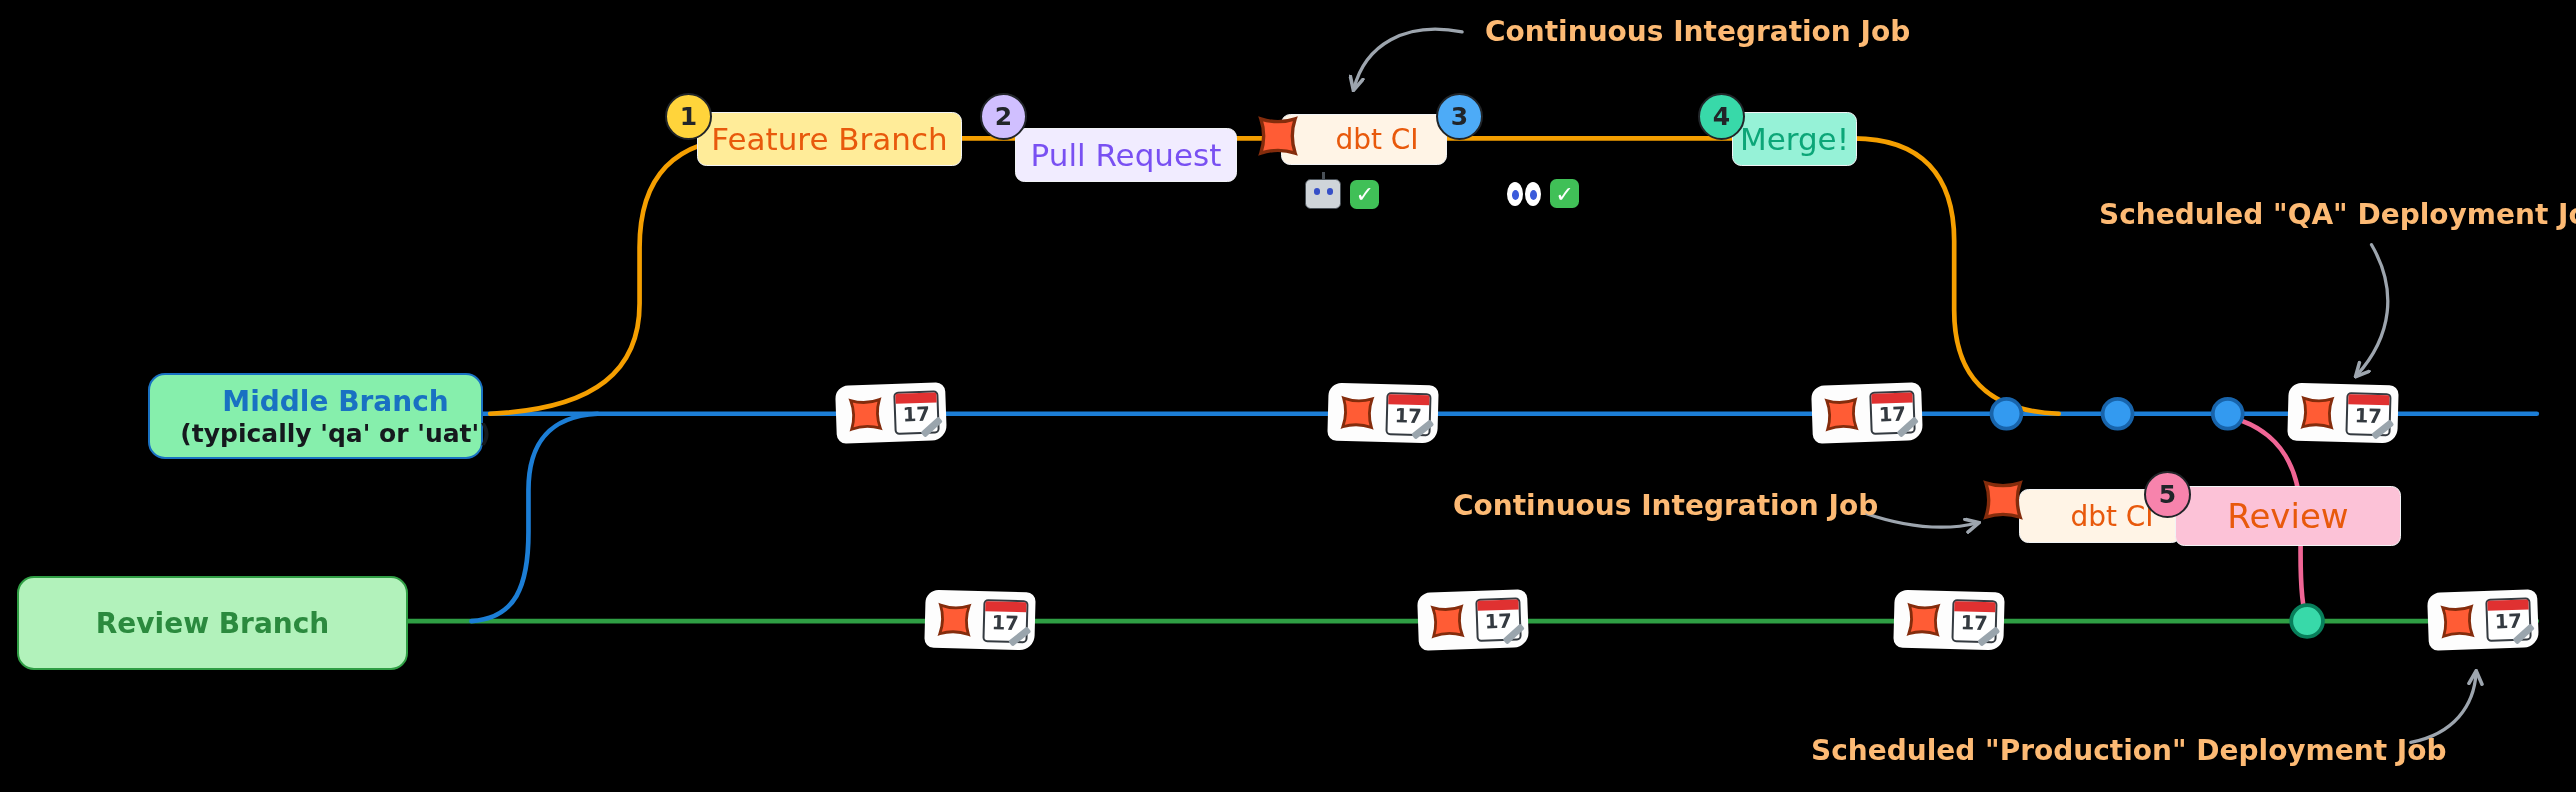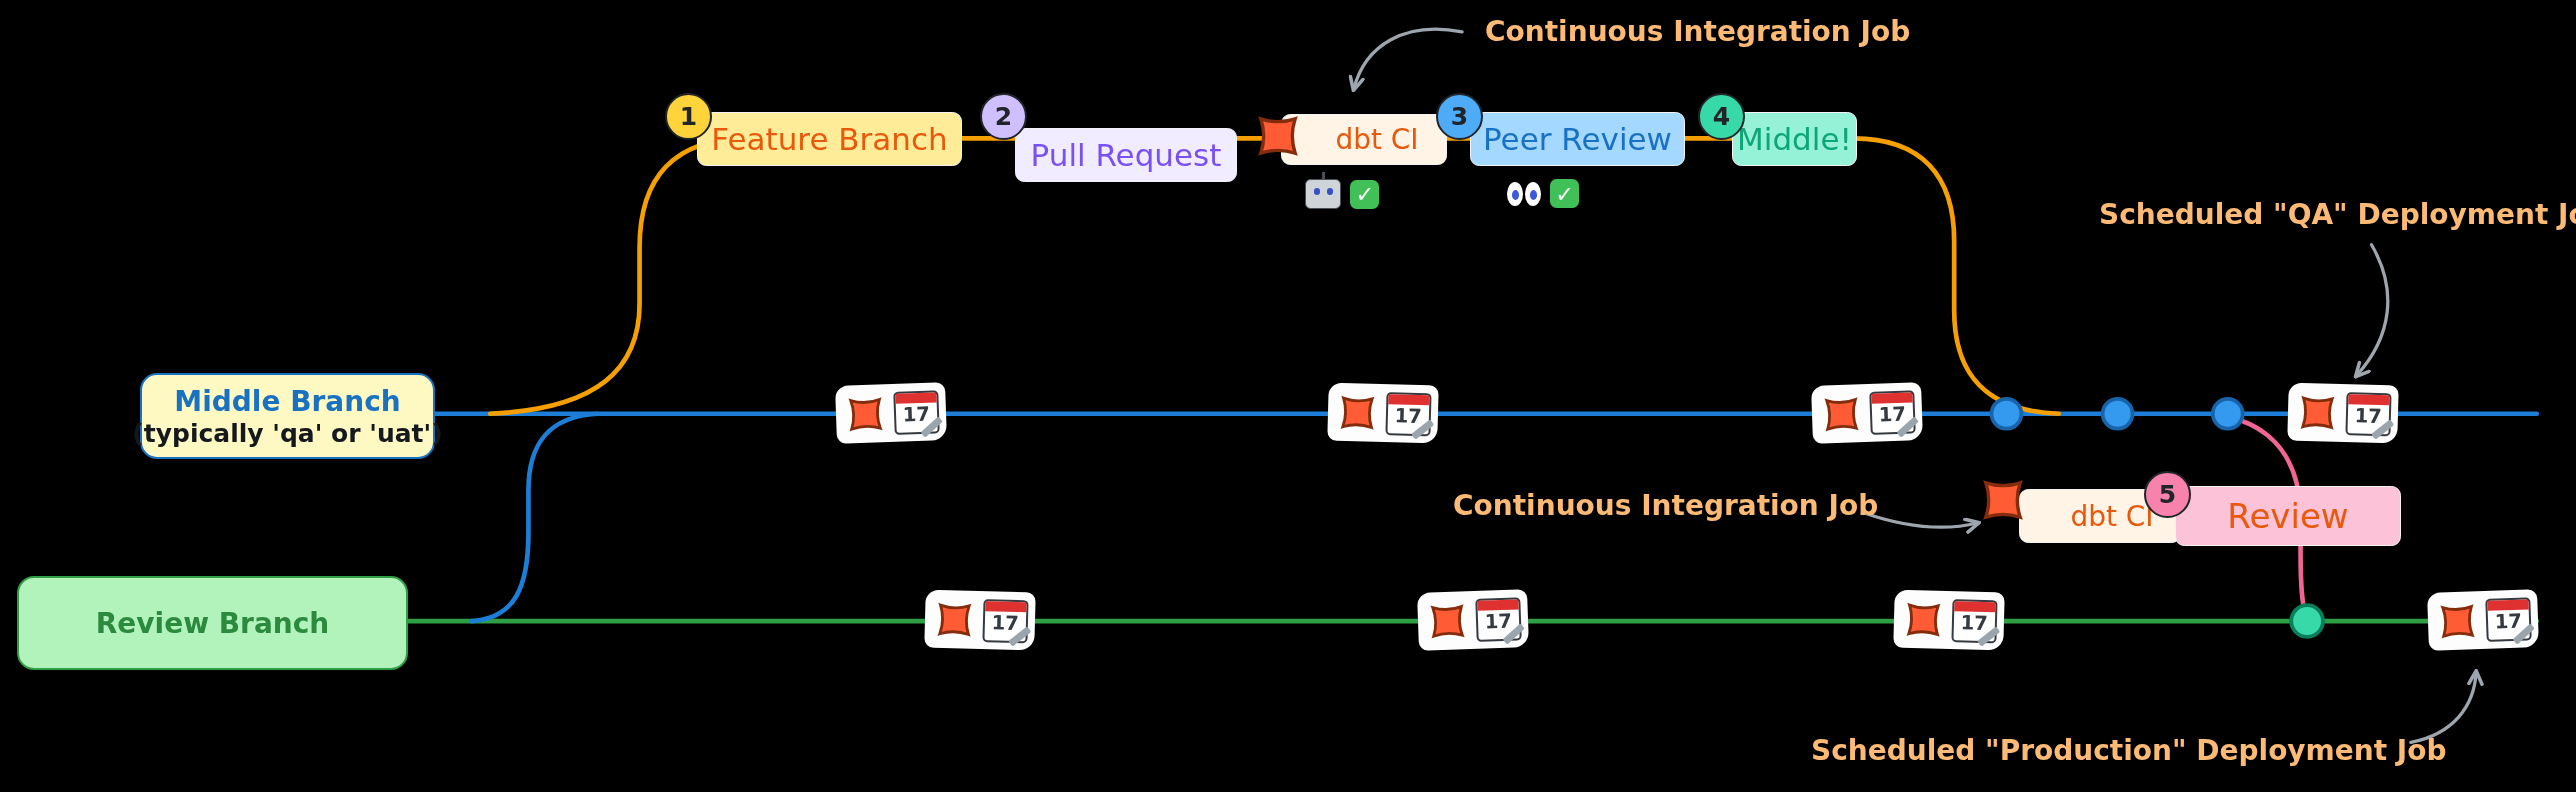--- a/index.html
+++ b/index.html
@@ -11,21 +11,21 @@
     font-family:"DejaVu Sans", sans-serif;
   }
   #wires{position:absolute;left:0;top:0;z-index:1;}
 
   
   .branch-label{
     position:absolute;z-index:3;
     display:flex;flex-direction:column;align-items:center;justify-content:center;
     border-radius:17px;text-align:center;white-space:nowrap;
   }
-  #middle-label{left:140px;top:373px;width:291px;height:82px;background:#fef9c3;border:2.8px solid #1971c2;}
+  #middle-label{left:148px;top:373px;width:291px;height:82px;background:#86efac;border:2.8px solid #1971c2;padding-left:40px;}
   #default-label{left:17px;top:576px;width:387px;height:90px;background:#b2f2bb;border:2.8px solid #2f9e44;}
   .branch-title{font-size:28px;font-weight:bold;}
   #middle-label .branch-title{color:#1971c2;}
   #default-label .branch-title{color:#2b8a3e;}
   .branch-sub{font-size:25px;font-weight:700;color:#15191d;margin-top:1px;}
 
   
   .box{
     position:absolute;z-index:3;
     display:flex;align-items:center;justify-content:center;
@@ -146,32 +146,31 @@
     <path d="M20 2C24 10 30 16 38 20 30 24 24 30 20 38 16 30 10 24 2 20 10 16 16 10 20 2Z" transform="rotate(45 20 20)"></path>
   </svg>
   <div class="box" id="dbt-ci-top">dbt CI</div>
 
   <div class="badges" id="badges-pr">
     <span class="robot"></span>
     <span class="check">✓</span>
   </div>
 
   <div class="numcircle" id="c3">3</div>
-  <div class="box" id="peer-review">Peer Review</div>
 
   <div class="badges" id="badges-review">
     <span class="eyes">
         <span class="eye"></span>
         <span class="eye"></span>
       </span>
     <span class="check">✓</span>
   </div>
 
   <div class="numcircle" id="c4">4</div>
-  <div class="box" id="merge-box">Middle!</div>
+  <div class="box" id="merge-box">Merge!</div>
 
   <div class="annot" id="annot-ci-top">Continuous Integration Job</div>
   <div class="annot" id="annot-qa">Scheduled "QA" Deployment Job</div>
   <div class="annot" id="annot-ci-release">Continuous Integration Job</div>
   <div class="annot" id="annot-prod">Scheduled "Production" Deployment Job</div>
 
   <div class="sticker tilt-a" style="left:836px;top:384px;">
     <svg class="dbt-logo" viewBox="0 0 40 40">
         <path d="M20 2C24 10 30 16 38 20 30 24 24 30 20 38 16 30 10 24 2 20 10 16 16 10 20 2Z" transform="rotate(45 20 20)"></path>
       </svg>

